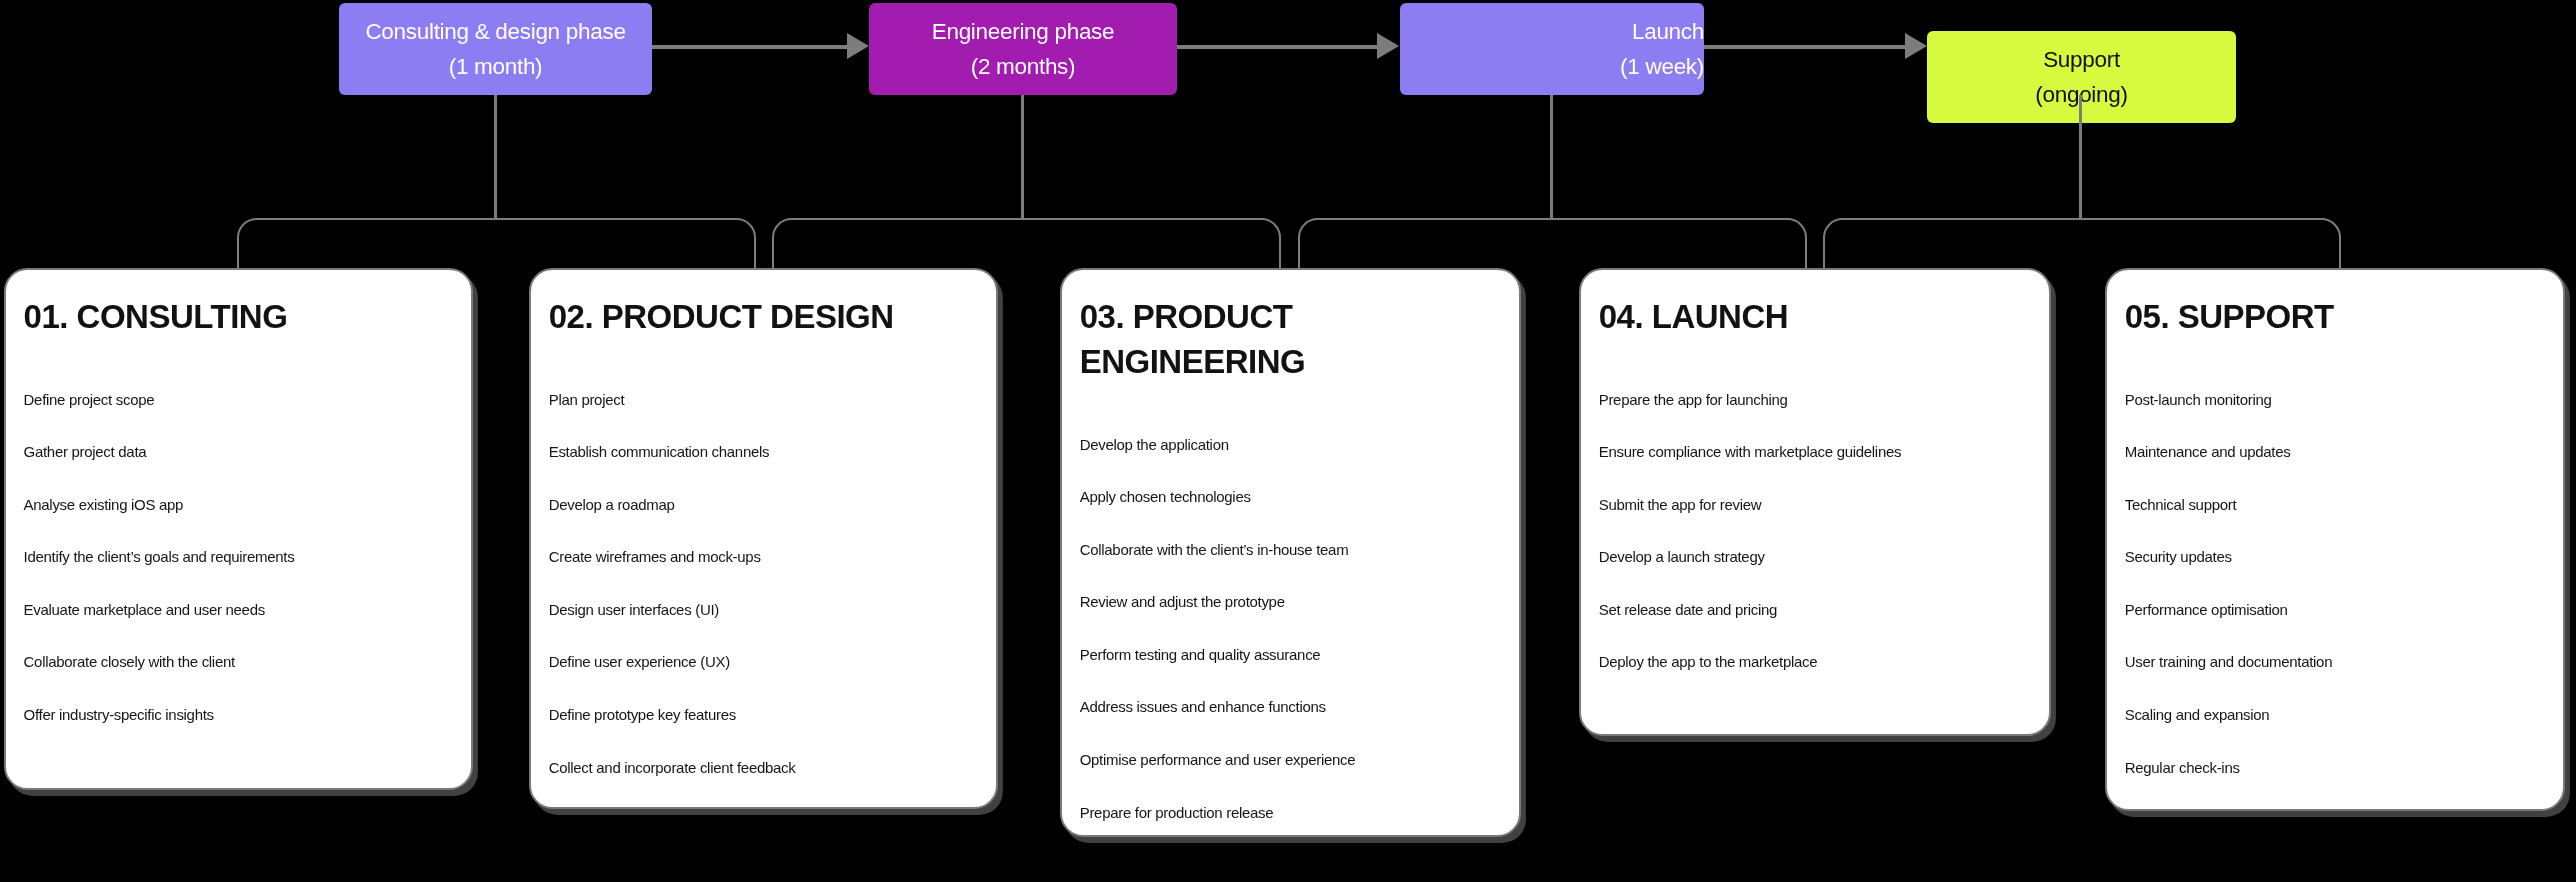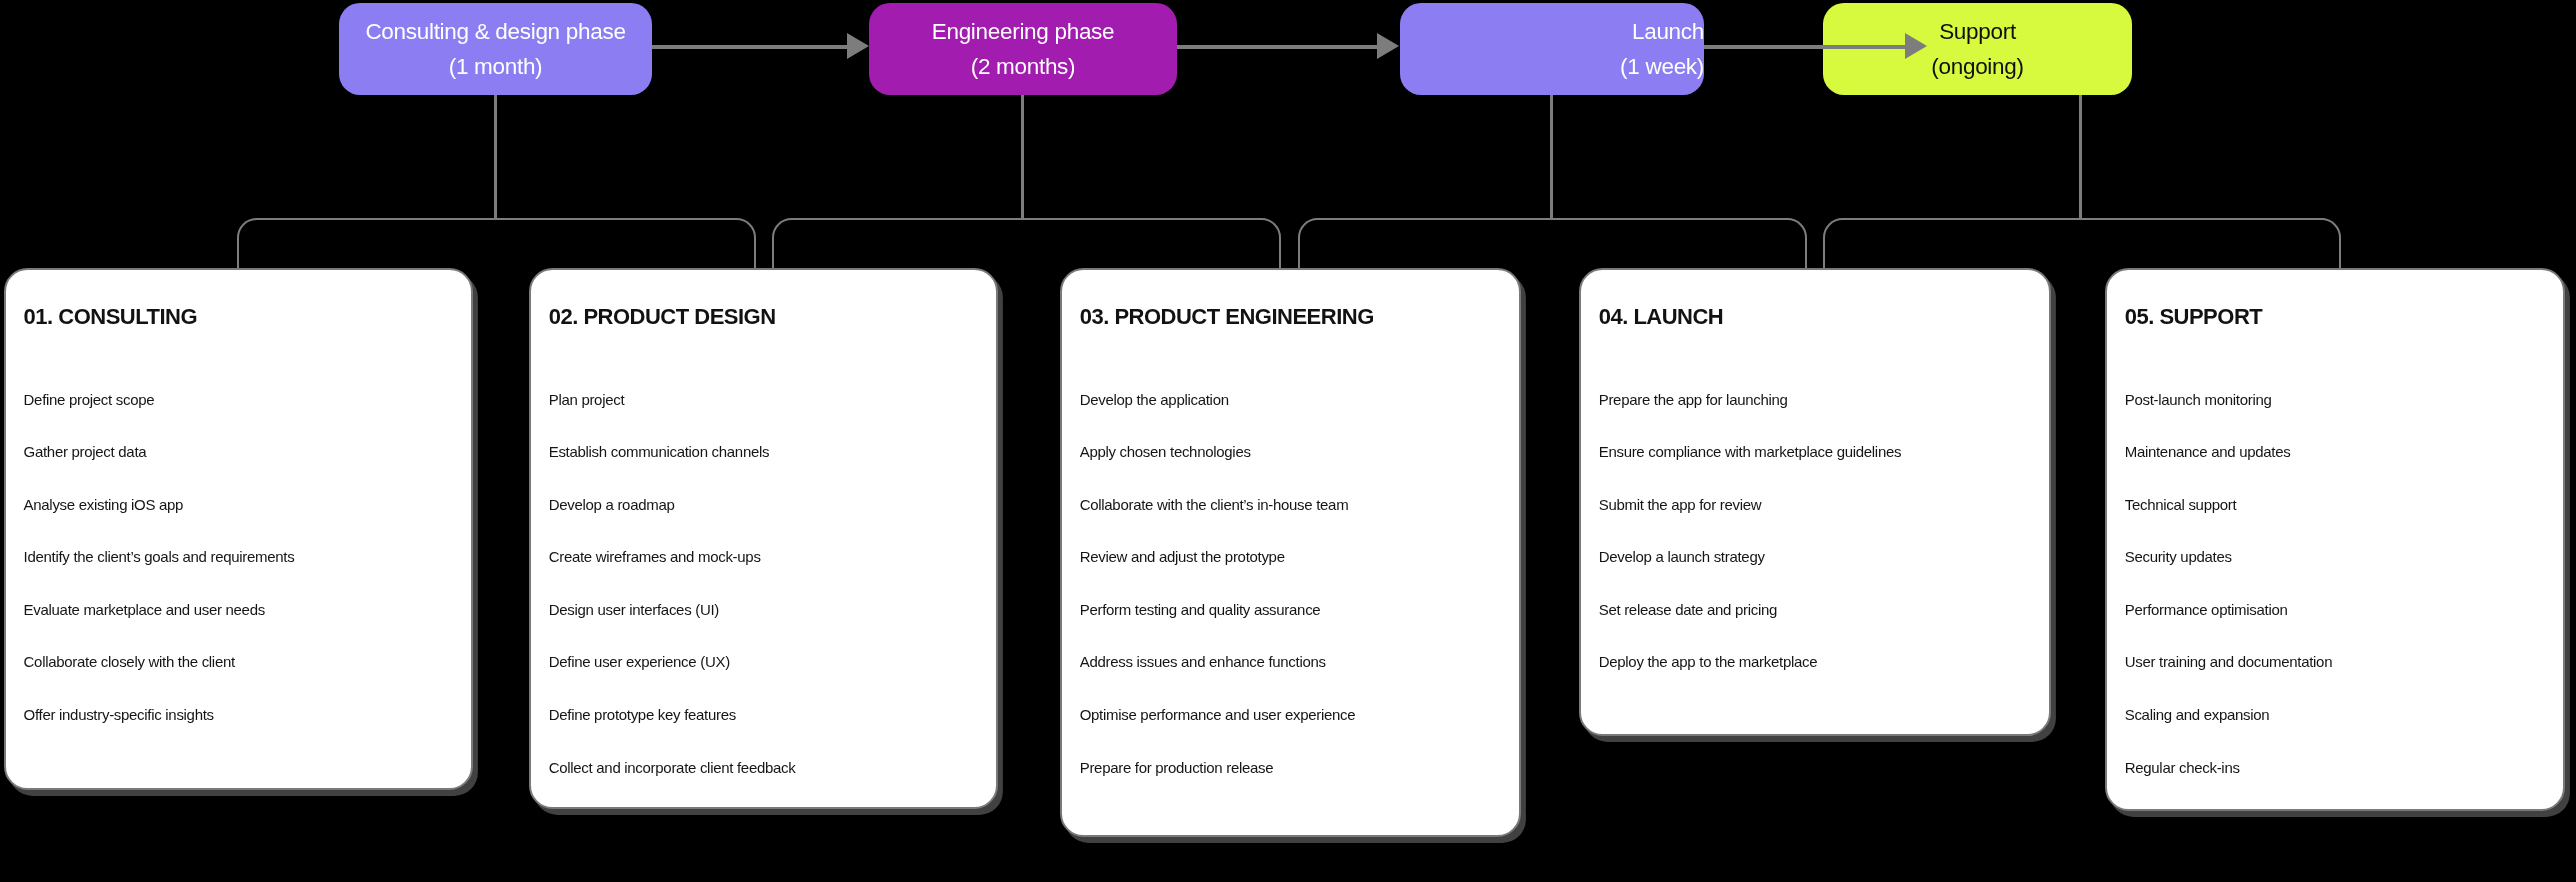--- a/index.html
+++ b/index.html
@@ -7,21 +7,21 @@
   body {
     width: 2576px; height: 882px;
     font-family: "Liberation Sans", sans-serif;
     position: relative; overflow: hidden;
   }
   .canvas { position: absolute; left: 0; top: 0; width: 2576px; height: 882px; background: #000; }
 
   
   .phase-box {
     position: absolute; top: 2.9px; height: 92px;
-    border-radius: 21px;
+    border-radius: 6px;
     display: flex; flex-direction: column; align-items: center; justify-content: center;
     text-align: center;
   }
   .phase-name     { font-size: 22.5px; line-height: 35px; letter-spacing: -0.3px; font-weight: 400; }
   .phase-duration { font-size: 22.5px; line-height: 35px; letter-spacing: -0.3px; font-weight: 400; }
 
   
   .arrow-line {
     position: absolute; top: 45px; height: 3.9px; background: #7d7d7d;
   }
@@ -48,21 +48,21 @@
     position: absolute; top: 268px;
     background: #fff;
     border: 2.9px solid #7a7a7a;
     border-radius: 23.5px;
     box-shadow: 4.9px 5.9px 0 rgba(118,118,118,0.55);
     padding: 23.5px 5.9px 0 15.7px;
     color: #121212;
     overflow: hidden;
   }
   .card-title {
-    font-size: 22px; line-height: 45px; font-weight: 600; letter-spacing: -0.5px;
+    font-size: 33px; line-height: 45px; font-weight: 600; letter-spacing: -0.5px;
     color: #121212; margin: 0 0 44px 2px;
   }
   .card-items { list-style: none; }
   .card-items li {
     font-size: 15px; line-height: 33px; letter-spacing: -0.3px;
     margin: 0 0 19.6px 2px; color: #151515;
   }
 </style>
 </head>
 <body>
@@ -77,21 +77,21 @@
   <div class="phase-box" style="left: 869px; width: 308px; background-color: #a21caf; color: rgb(255, 255, 255);">
     <div class="phase-name">Engineering phase</div>
     <div class="phase-duration">(2 months)</div>
   </div>
 
   <div class="phase-box" style="left: 1400px; width: 304px; background-color: rgb(140, 126, 242); color: rgb(255, 255, 255); align-items: flex-end;">
     <div class="phase-name">Launch</div>
     <div class="phase-duration">(1 week)</div>
   </div>
 
-  <div class="phase-box" style="left: 1823px; width: 309px; background-color: rgb(215, 250, 63); color: rgb(16, 16, 16);">
+  <div class="phase-box" style="left: 1927px; width: 309px; background-color: rgb(215, 250, 63); color: rgb(16, 16, 16); margin-top: 28px;">
     <div class="phase-name">Support</div>
     <div class="phase-duration">(ongoing)</div>
   </div>
 
   <div class="arrow-line" style="left:652px;width:197px;"></div>
   <div class="arrow-head" style="left:847px;"></div>
 
   <div class="arrow-line" style="left:1177px;width:201px;"></div>
   <div class="arrow-head" style="left:1377px;"></div>
 

